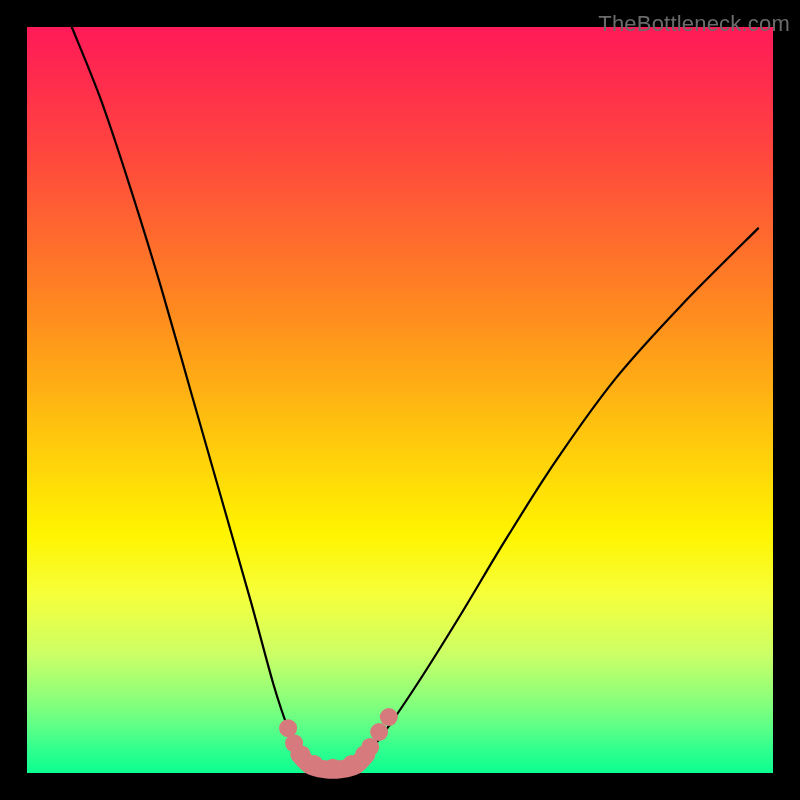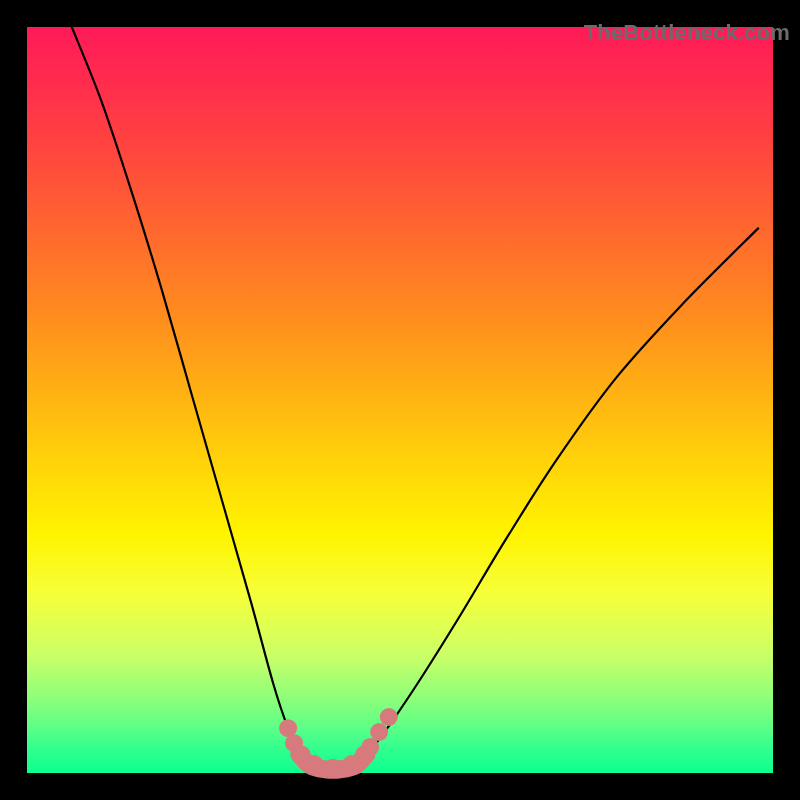--- a/index.html
+++ b/index.html
@@ -39,26 +39,26 @@
       #f6ff3a 76%,
       #ccff66 84%,
       #8dff7a 90%,
       #5bff87 94%,
       #2eff8e 97%,
       #0dff90 100%
     );
   }
   .watermark {
     position: absolute;
-    top: 20px;
+    top: 11px;
     right: 10px;
     color: #6b6b6b;
     font-size: 22px;
     letter-spacing: 0.2px;
-    font-weight: 700;
+    font-weight: 400;
     user-select: none;
   }
   svg.overlay {
     position: absolute;
     left: 0;
     top: 0;
     width: 746px;
     height: 746px;
     overflow: visible;
   }

